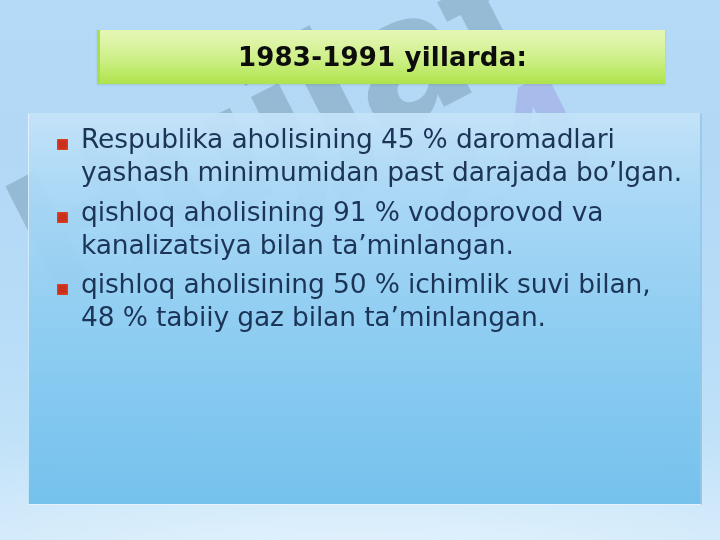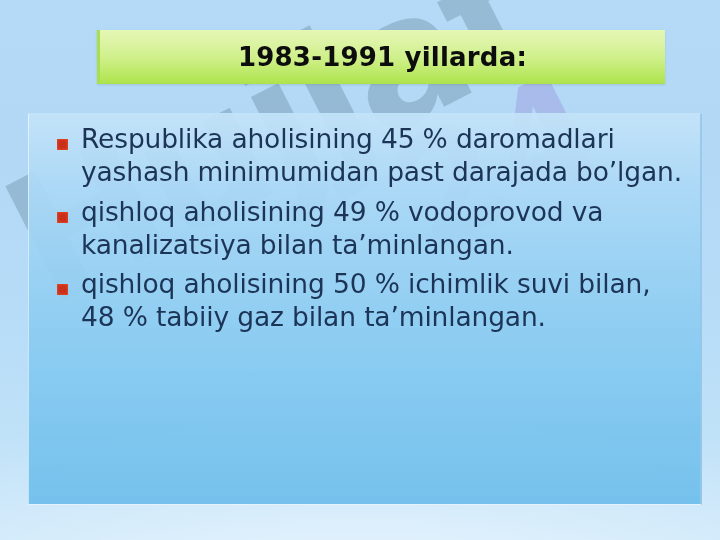--- a/index.html
+++ b/index.html
@@ -160,21 +160,21 @@
   <div id="content-panel">
     <ul id="bullet-list">
 
       <li>
         <span class="bullet-marker"></span>
         <span class="bullet-text">Respublika aholisining 45 % daromadlari yashash minimumidan past darajada bo’lgan.</span>
       </li>
 
       <li>
         <span class="bullet-marker"></span>
-        <span class="bullet-text">qishloq aholisining 49 % vodoprovod va kanalizatsiya bilan ta’minlangan.</span>
+        <span class="bullet-text">qishloq aholisining 91 % vodoprovod va kanalizatsiya bilan ta’minlangan.</span>
       </li>
 
       <li>
         <span class="bullet-marker"></span>
         <span class="bullet-text">qishloq aholisining 50 % ichimlik suvi bilan, 48 % tabiiy gaz bilan ta’minlangan.</span>
       </li>
 
     </ul>
   </div>
 

